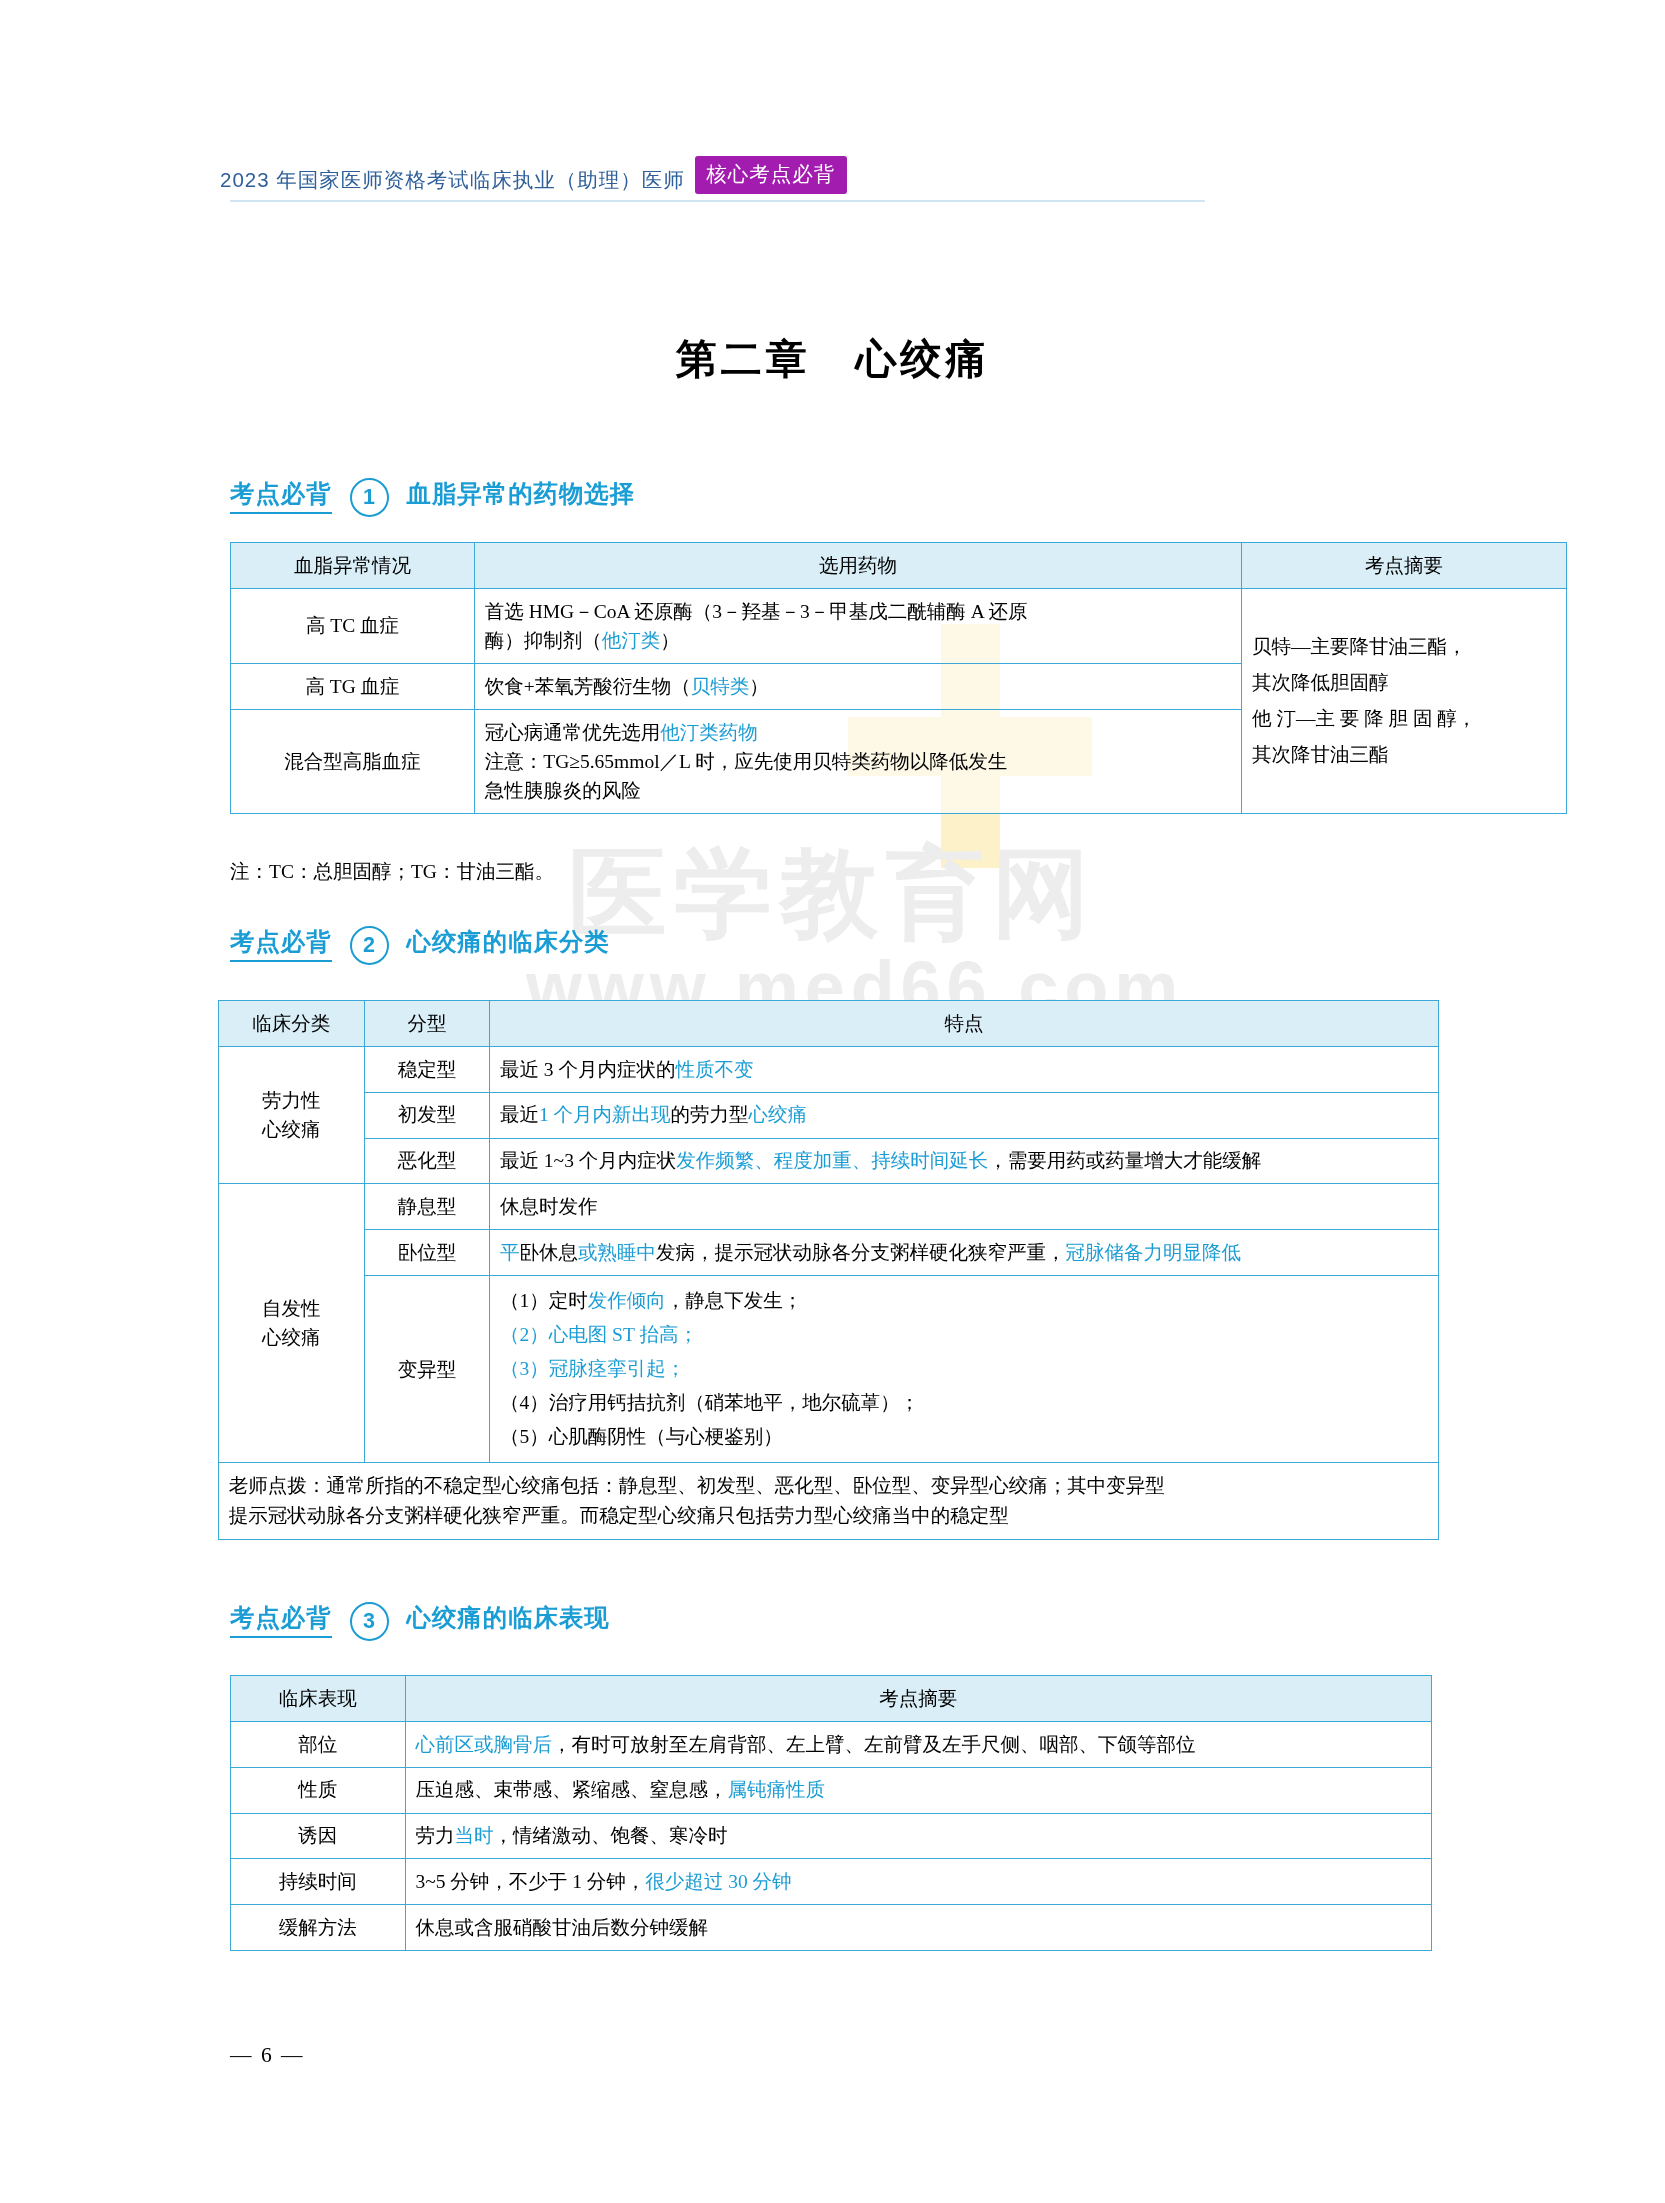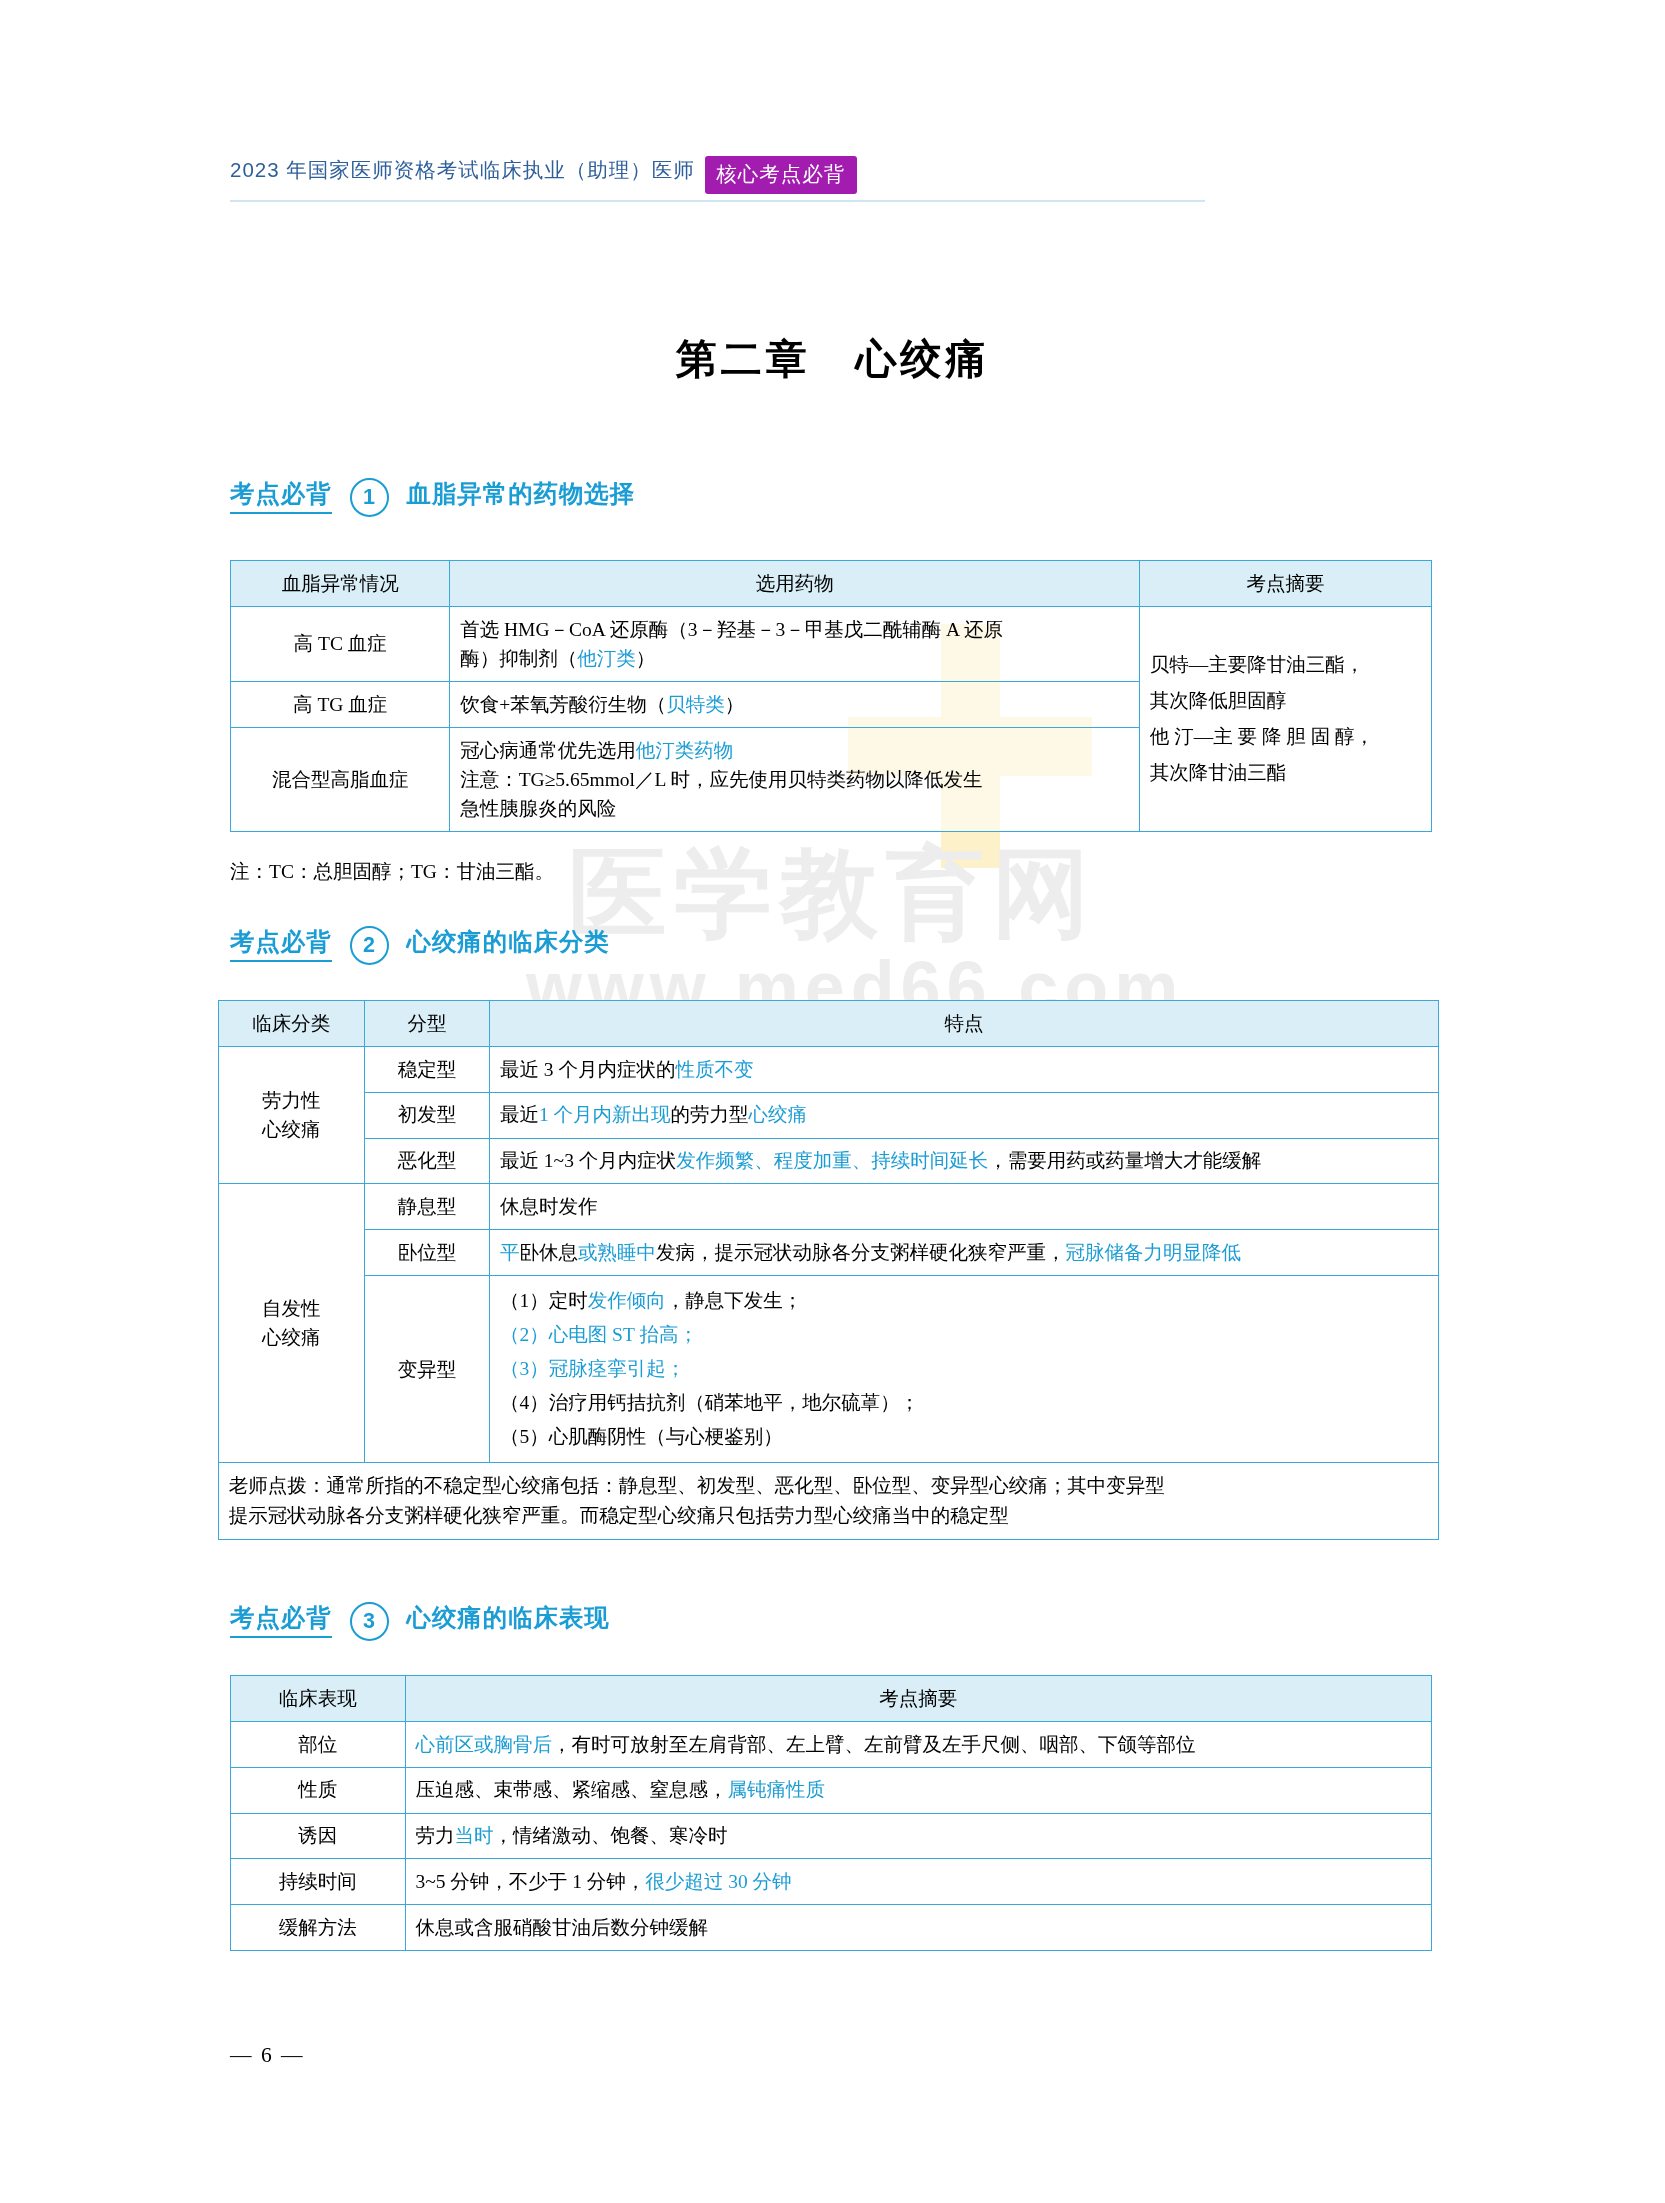--- a/index.html
+++ b/index.html
@@ -52,22 +52,22 @@
     font-size:72px;color:#ededed;
     font-family:"Liberation Sans", sans-serif;
     font-weight:bold;letter-spacing:5.9px;
     text-align:center;
     padding-left:44px;
   }
   .content{position:relative;z-index:2;}
 
   
   .header{
-    position:absolute;left:230px;top:156px;
-    display:flex;align-items:flex-start;gap:9.8px;
+    position:absolute;left:220px;top:156px;
+    display:flex;align-items:flex-end;gap:9.8px;
   }
   .header-title{
     font-size:20.5px;color:#2e5f9a;letter-spacing:1px;
     font-family:"Liberation Sans", sans-serif;
   }
   .header-badge{
     background:#a21caf;color:#ffffff;
     font-size:20.5px;
     font-family:"Liberation Sans", sans-serif;
     padding:3.9px 11.7px 5.9px 11.7px;
@@ -166,21 +166,21 @@
     <div class="header-rule"></div>
 
     <div class="chapter">第二章　心绞痛</div>
 
     <div class="sec" style="top:478px;">
       <span class="sec-tag">考点必背</span>
       <span class="sec-num">1</span>
       <span class="sec-name">血脂异常的药物选择</span>
     </div>
 
-    <table style="left:230px;top:560px;width:1202px;">
+    <table style="left:230px;top:542px;width:1337px;">
       <tbody>
           <tr>
         <th style="width:200px;">血脂异常情况</th>
         <th style="width:673px;">选用药物</th>
         <th style="width:273px;">考点摘要</th>
       </tr>
       <tr>
         <td class="c">高 TC 血症</td>
         <td>
           <span>首选 HMG－CoA 还原酶（3－羟基－3－甲基戊二酰辅酶 A 还原</span><br>

